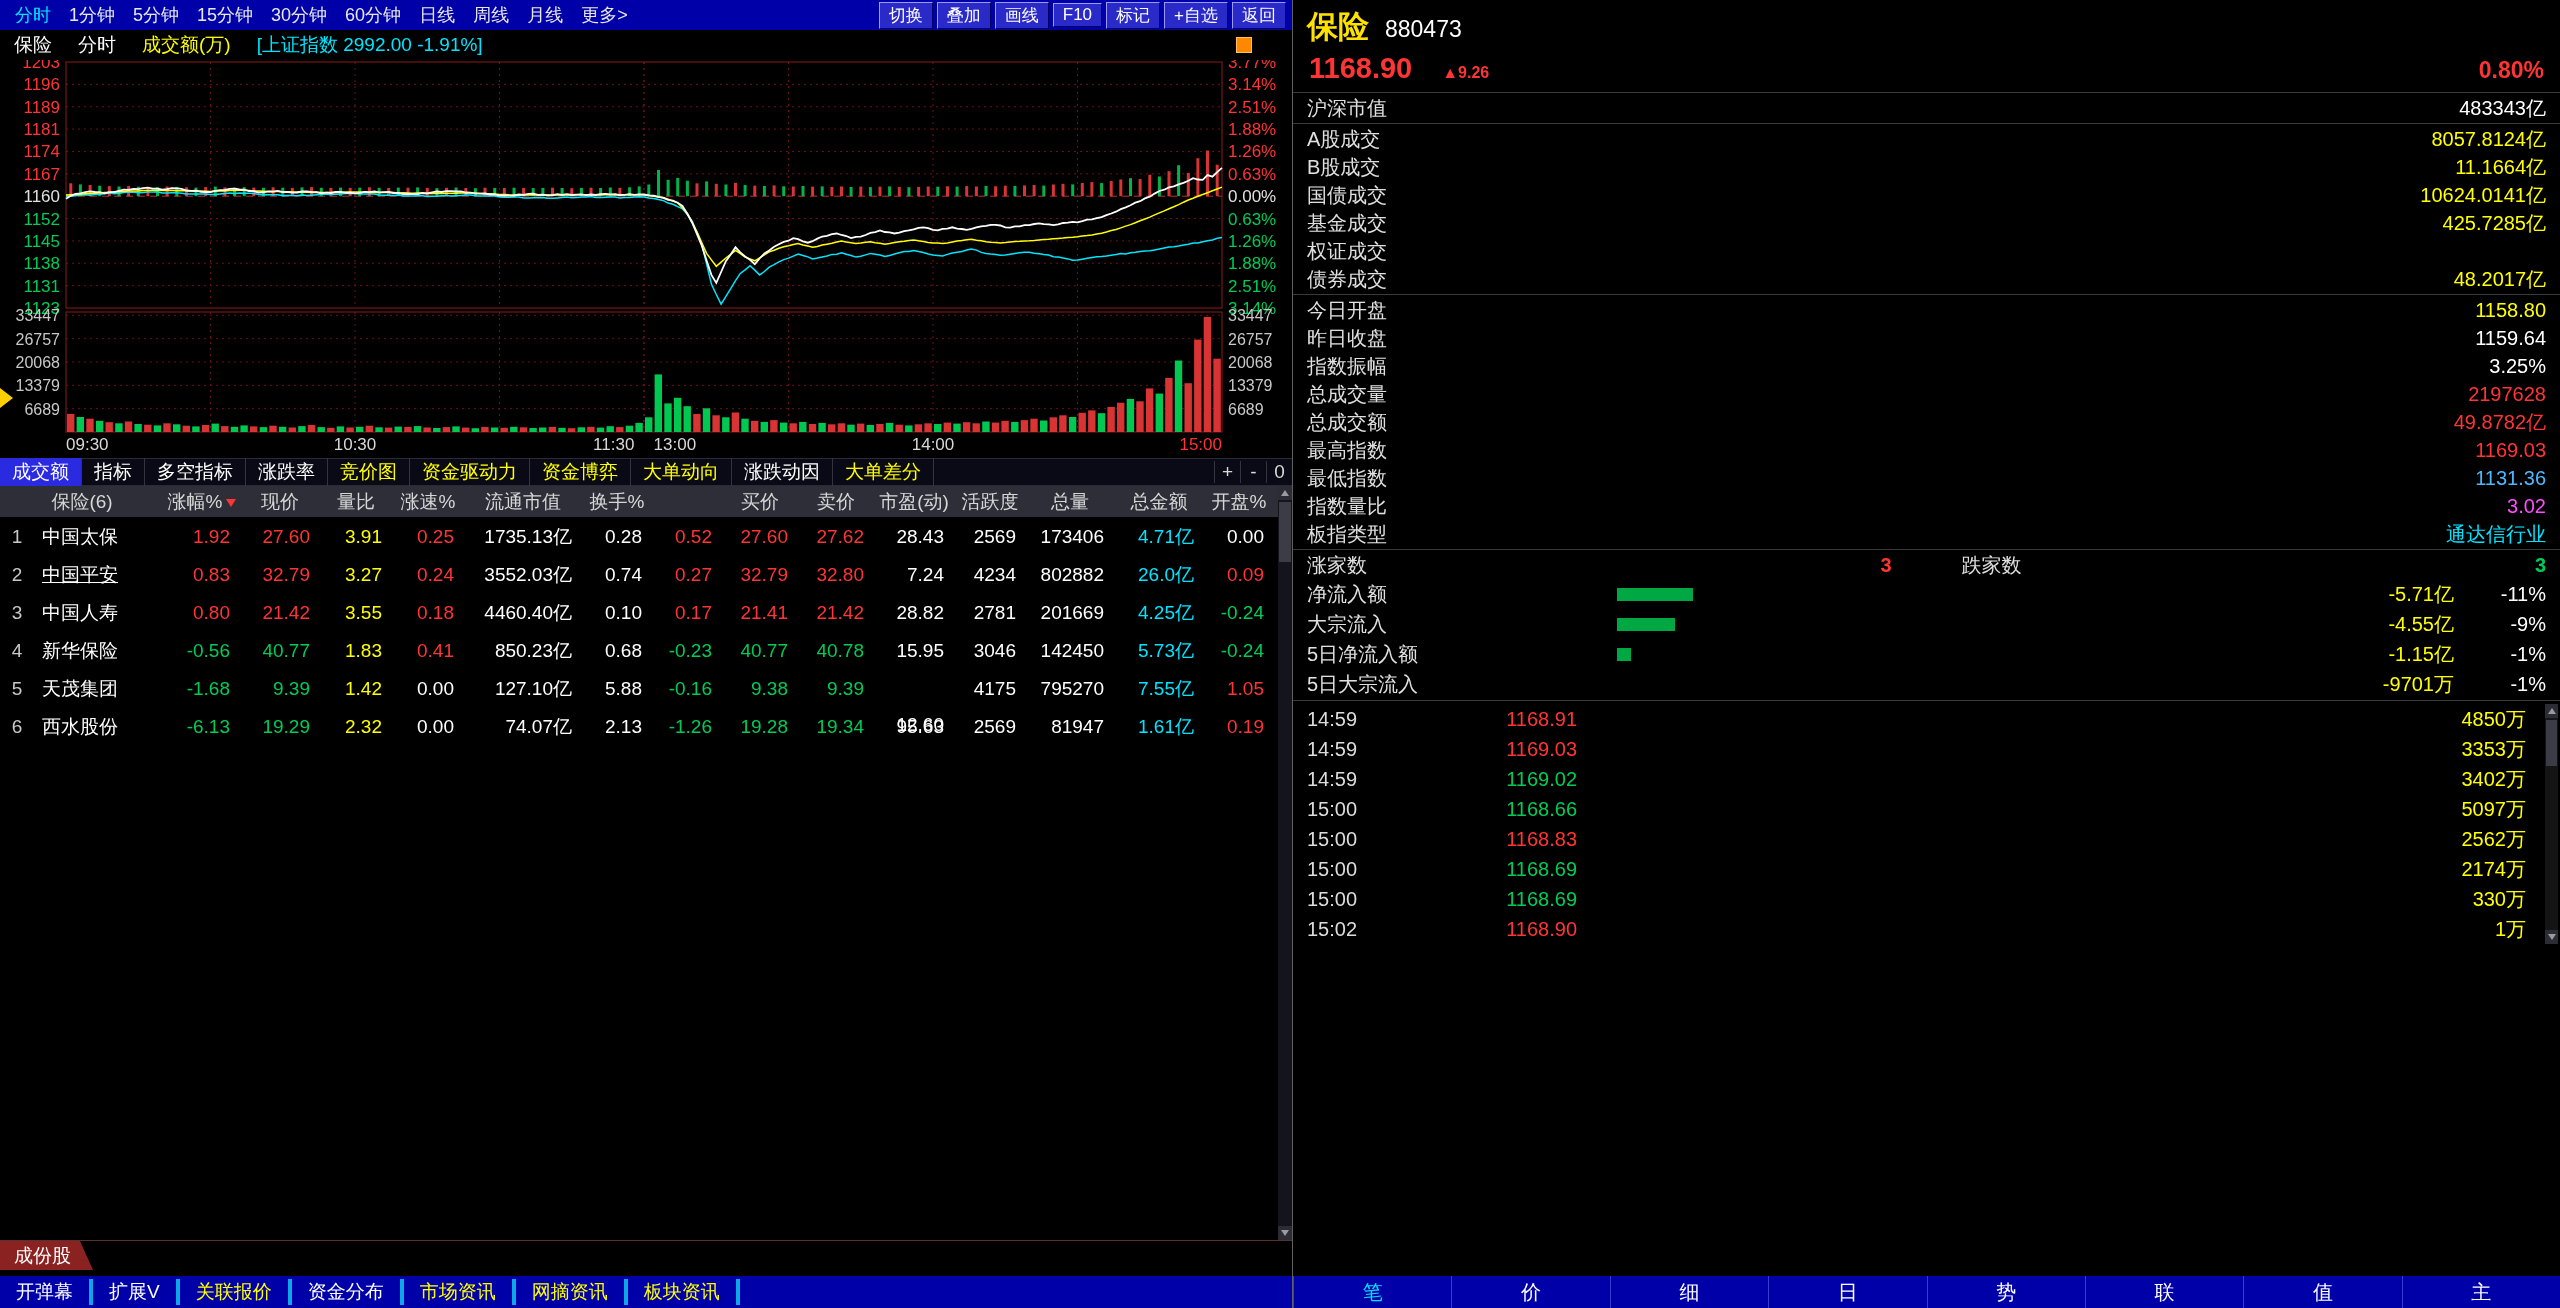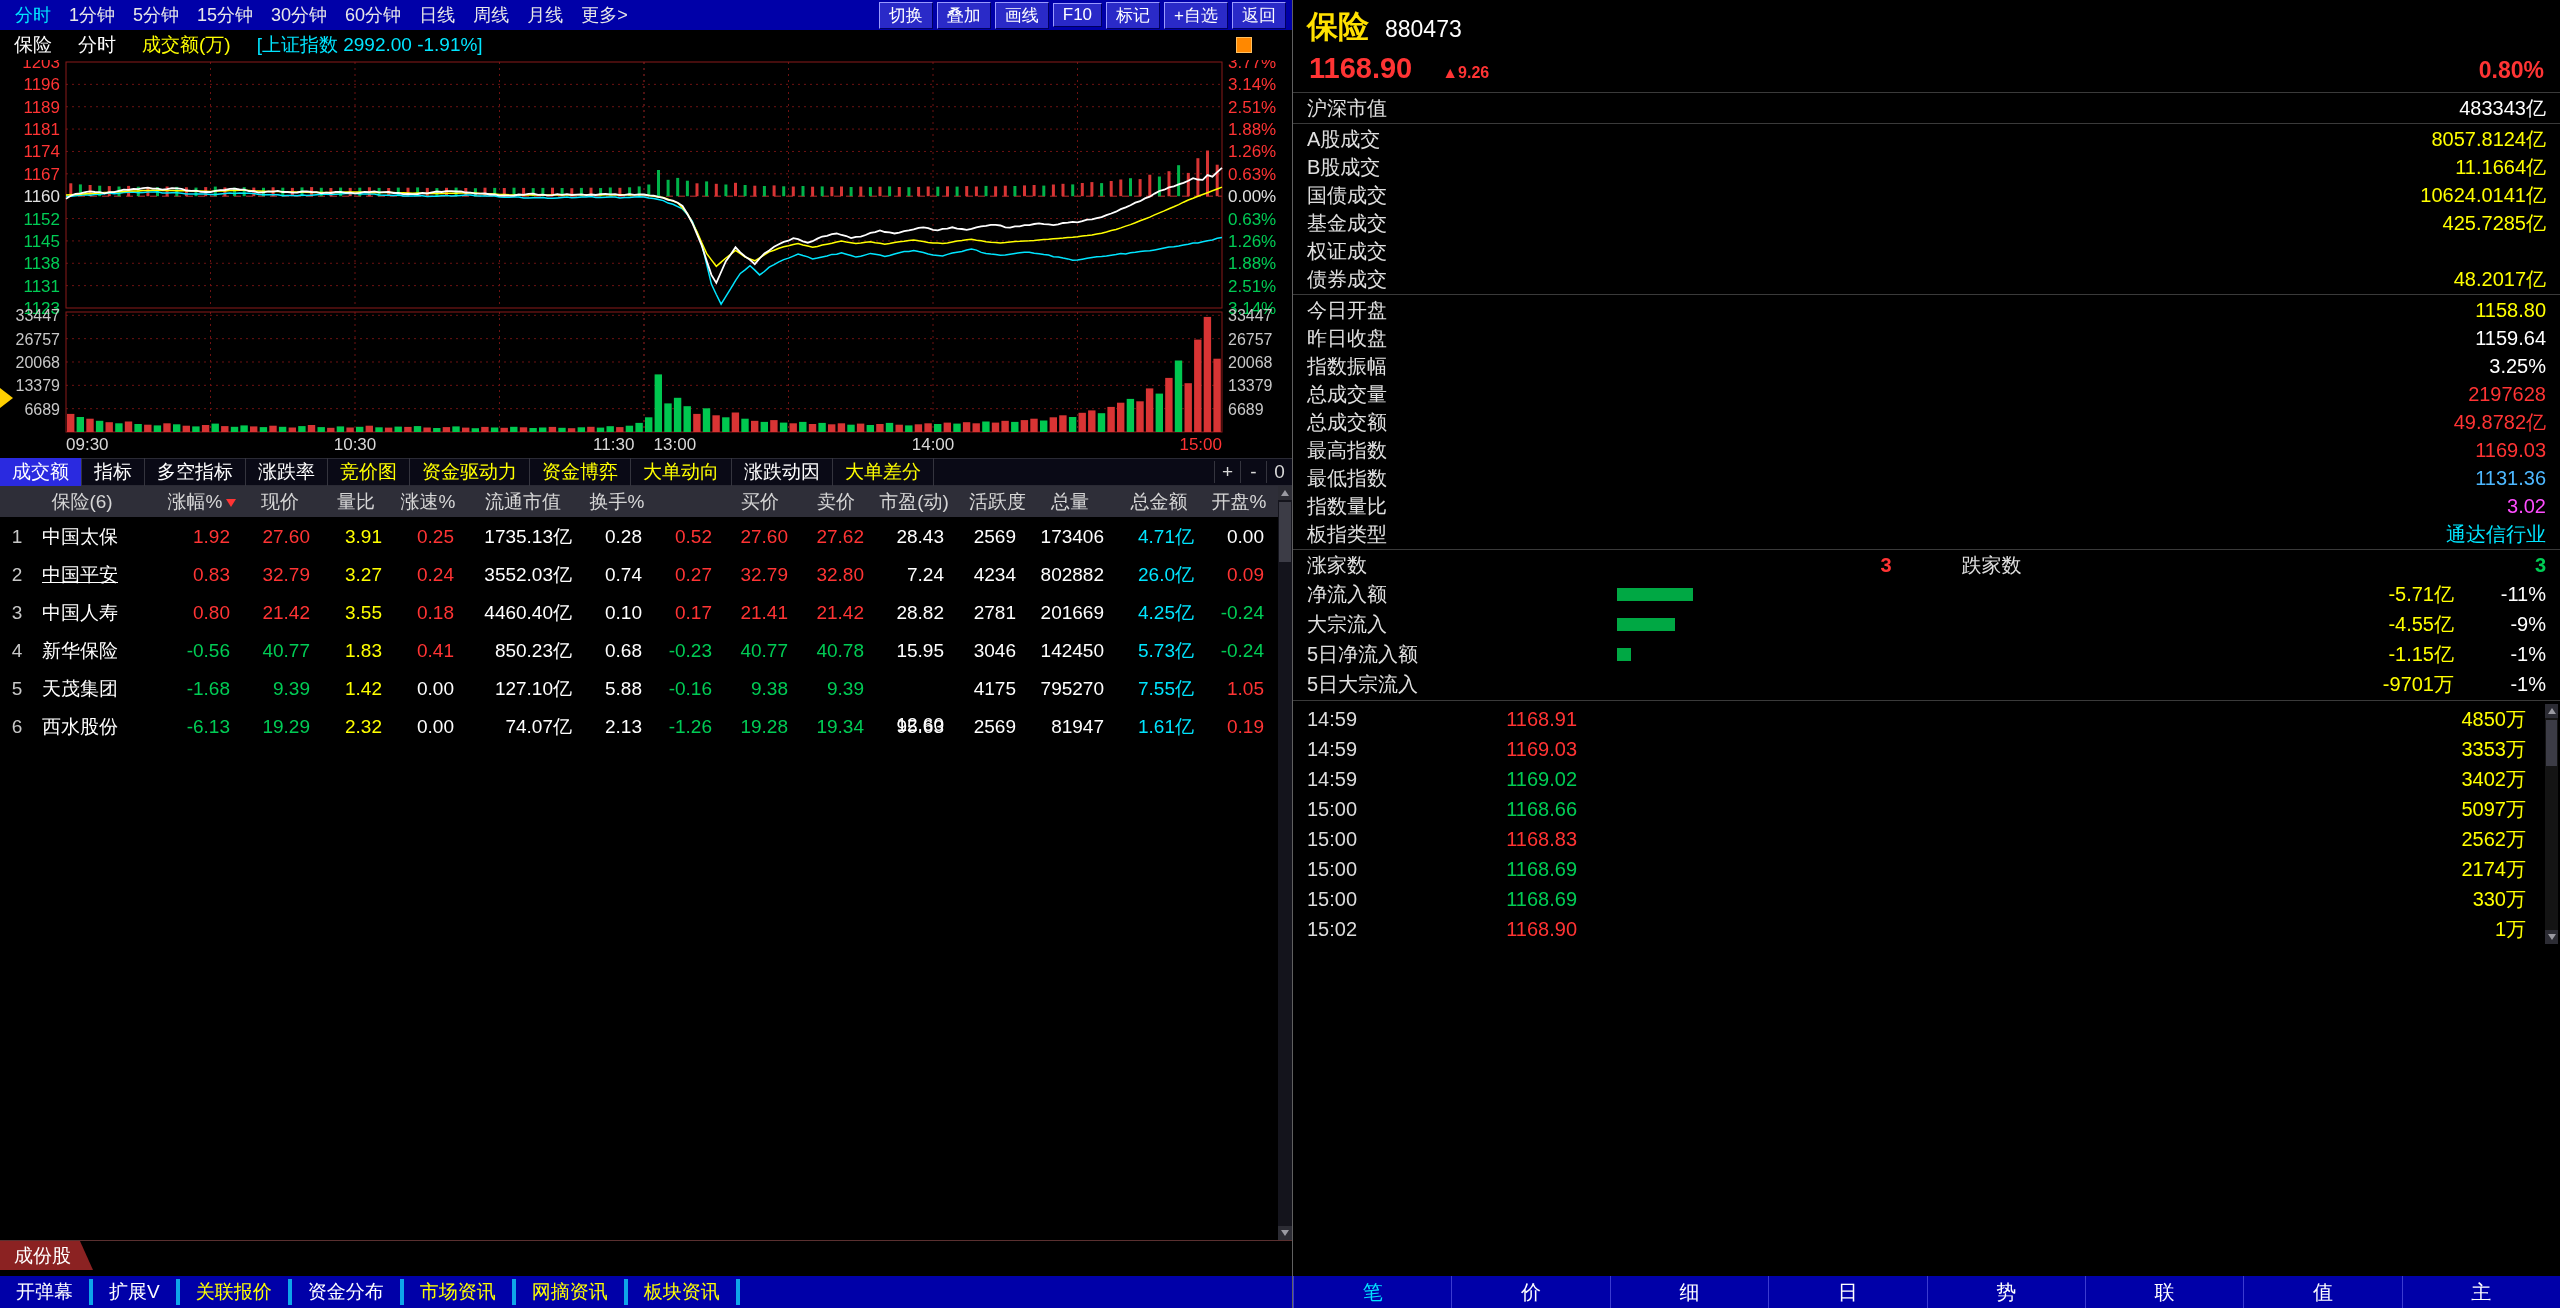--- a/index.html
+++ b/index.html
@@ -484,21 +484,21 @@
         <span class="st-h" style="width: 76px;">涨幅%<span class="sort-arrow"></span></span>
         <span class="st-h" style="width: 80px;">现价</span>
         <span class="st-h" style="width: 72px;">量比</span>
         <span class="st-h" style="width: 72px;">涨速%</span>
         <span class="st-h" style="width: 118px;">流通市值</span>
         <span class="st-h" style="width: 70px;">换手%</span>
         <span class="st-h" style="width: 70px; margin-top: 28px;">涨跌</span>
         <span class="st-h" style="width: 76px;">买价</span>
         <span class="st-h" style="width: 76px;">卖价</span>
         <span class="st-h" style="width: 80px;">市盈(动)</span>
-        <span class="st-h" style="width: 72px; text-align: right;">活跃度</span>
+        <span class="st-h" style="width: 72px;">活跃度</span>
         <span class="st-h" style="width: 88px;">总量</span>
         <span class="st-h" style="width: 90px;">总金额</span>
         <span class="st-h" style="width: 70px;">开盘%</span>
       </div>
     <div id="stBody">
         <div class="st-row">
           <span class="st-idx" style="width: 34px;">1</span>
           <span class="st-name" style="width: 130px;">中国太保</span>
           <span class="st-cell c-red" style="width: 76px;">1.92</span>
           <span class="st-cell c-red" style="width: 80px;">27.60</span>

